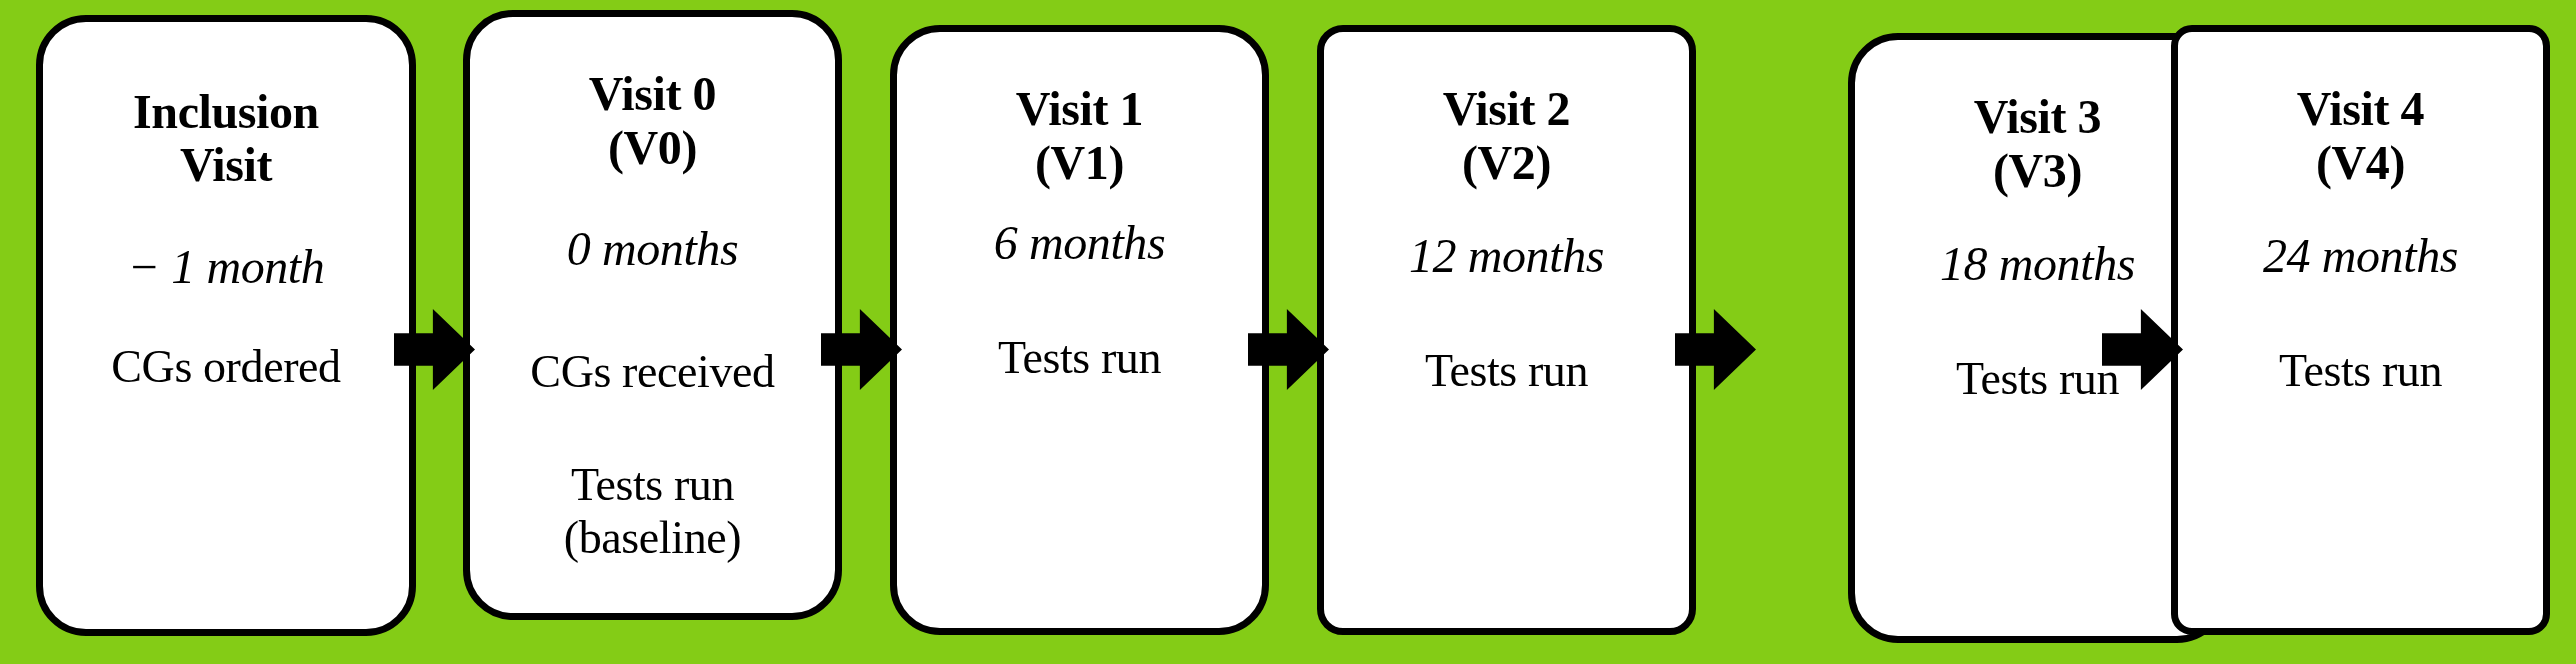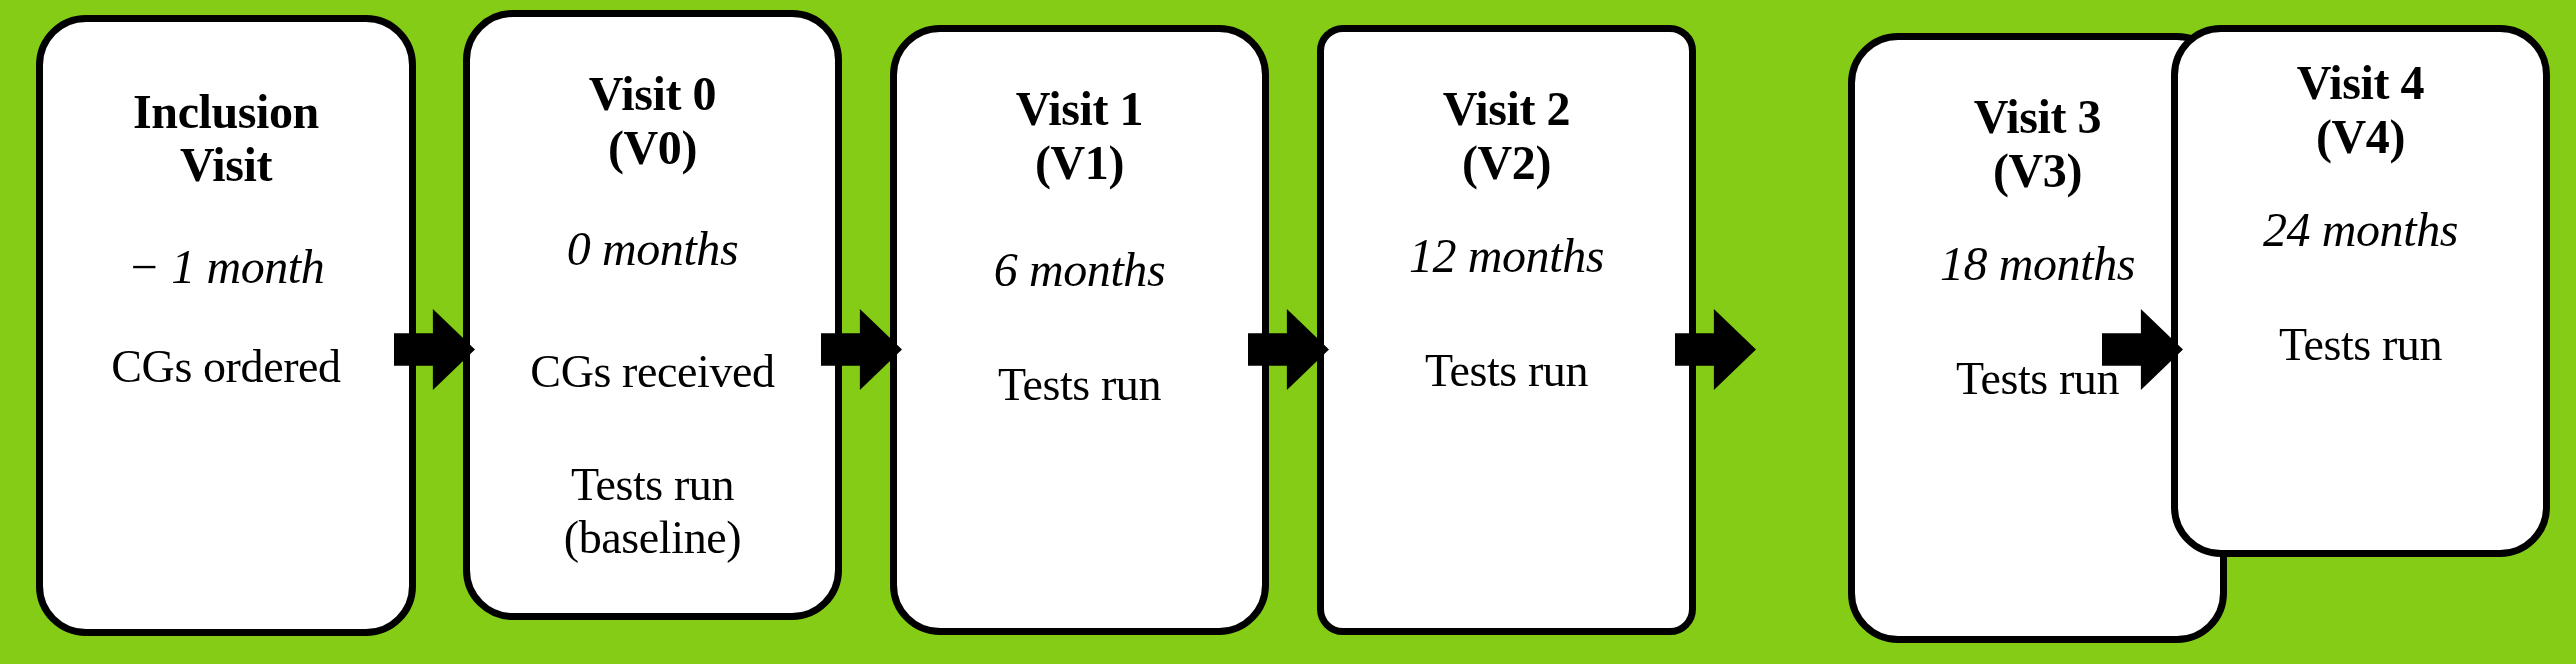--- a/index.html
+++ b/index.html
@@ -95,21 +95,21 @@
 
   <div class="flow-arrow" style="left:821px; top:309px; width:81px; height:81px;">
     <svg width="81" height="81" viewBox="0 0 100 100">
       <polygon points="0,30 48,30 48,0 100,50 48,100 48,70 0,70" fill="#000000"></polygon>
     </svg>
   </div>
 
   <div class="visit-box" style="left:890px; top:25px; width:379px; height:610px; padding-top:50px;">
     <div class="box-title">Visit 1
 (V1)</div>
-    <div class="box-time" style="margin-top:53px;">6 months</div>
+    <div class="box-time" style="margin-top:26px;">6 months</div>
     <div class="box-activity" style="margin-top:63px;">Tests run</div>
   </div>
 
   <div class="flow-arrow" style="left:1248px; top:309px; width:81px; height:81px;">
     <svg width="81" height="81" viewBox="0 0 100 100">
       <polygon points="0,30 48,30 48,0 100,50 48,100 48,70 0,70" fill="#000000"></polygon>
     </svg>
   </div>
 
   <div class="visit-box" style="left:1317px; top:25px; width:379px; height:610px; padding-top:50px;border-radius:26px;">
@@ -131,21 +131,21 @@
     <div class="box-time" style="margin-top:39px;">18 months</div>
     <div class="box-activity" style="margin-top:63px;">Tests run</div>
   </div>
 
   <div class="flow-arrow" style="left:2102px; top:309px; width:81px; height:81px;">
     <svg width="81" height="81" viewBox="0 0 100 100">
       <polygon points="0,30 48,30 48,0 100,50 48,100 48,70 0,70" fill="#000000"></polygon>
     </svg>
   </div>
 
-  <div class="visit-box" style="left:2171px; top:25px; width:379px; height:532px; padding-top:24px;">
+  <div class="visit-box" style="left:2171px; top:25px; width:379px; height:610px; padding-top:50px;border-radius:21px;">
     <div class="box-title">Visit 4
 (V4)</div>
     <div class="box-time" style="margin-top:39px;text-align:right;">24 months</div>
     <div class="box-activity" style="margin-top:63px;">Tests run</div>
   </div>
 
 </div>
 
 
 </body></html>

